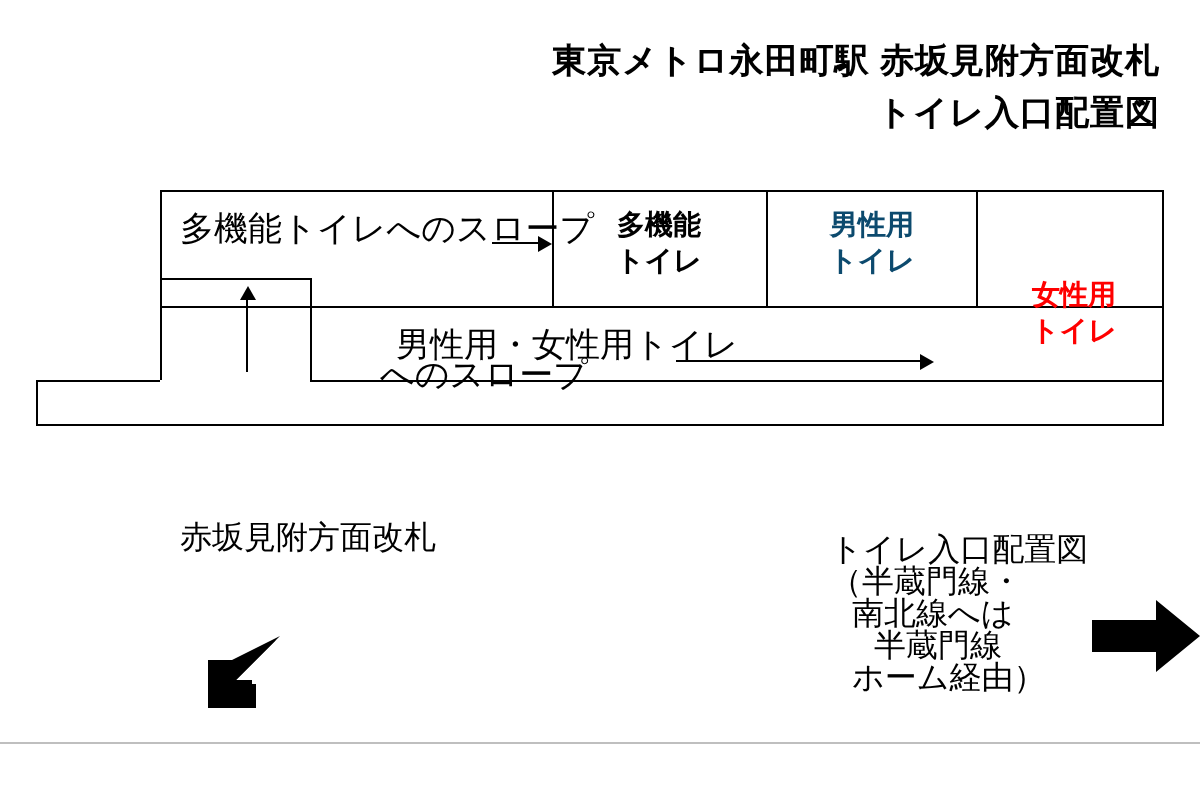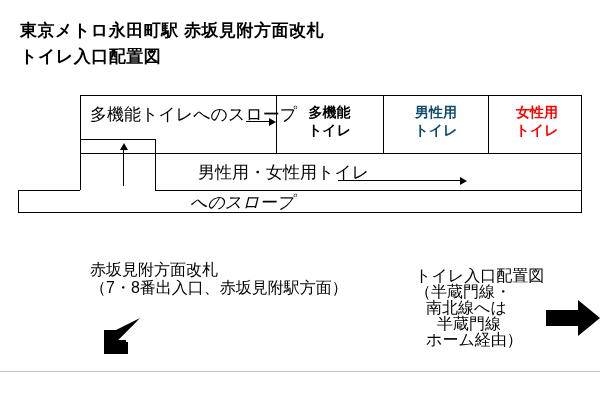--- a/index.html
+++ b/index.html
@@ -19,20 +19,21 @@
     width: 600px;
     height: 400px;
   }
   .abs { position: absolute; }
 
   
   #title-block {
     left: 20px;
     top: 18px;
     width: 560px;
+    text-align: right;
   }
   #title-block .line {
     font-size: 17px;
     font-weight: bold;
     line-height: 26px;
     letter-spacing: 0.5px;
     white-space: nowrap;
   }
 
   
@@ -50,21 +51,21 @@
 
   
   .room-label {
     position: absolute;
     text-align: center;
     font-size: 14px;
     font-weight: bold;
     line-height: 18px;
   }
   .room-label.blue { color: #0c4a6e; }
-  .room-label.red { color: #ff0000; }
+  .room-label.red { color: #ff0000; margin-top: 35px; }
 
   
   .caption {
     position: absolute;
     font-size: 17px;
     line-height: 15px;
     white-space: nowrap;
     color: #000;
   }
 
@@ -154,28 +155,27 @@
     </div>
 
     <div class="caption" style="left:72px; top:12px;">多機能トイレへのスロープ</div>
     <div class="arrow-line" style="left:228px; top:26px; width:25px; height:1px;"></div>
     <div class="arrow-head-r" style="left:251px; top:23px;"></div>
 
     <div class="arrow-line" style="left:105px; top:53px; width:1px; height:38px;"></div>
     <div class="arrow-head-u" style="left:102px; top:48px;"></div>
 
     <div class="caption" style="left:180px; top:70px;">男性用・女性用トイレ</div>
-    <div class="caption" style="left:172px; top:100px;font-style:italic;">へのスロープ</div>
+    <div class="caption" style="left:172px; top:85px;">へのスロープ</div>
     <div class="arrow-line" style="left:320px; top:85px; width:124px; height:1px;"></div>
     <div class="arrow-head-r" style="left:442px; top:82px;"></div>
   </div>
 
   <div class="dir-block" style="left:90px; top:262px;">
     <div class="dir-text">赤坂見附方面改札</div>
-    <div class="dir-text sub" style="margin-top:2px;">（7・8番出入口、赤坂見附駅方面）</div>
     <div class="big-arrow" style="left:4px; top:50px;">
       <svg width="52" height="52" viewBox="0 0 52 52" aria-hidden="true">
         <polygon points="46,6 22,30 34,30 34,42 10,42 10,18 22,18" fill="#000000" transform="rotate(0 26 26)"></polygon>
         <polygon points="44,8 24,28 32,28 32,40 12,40 12,20 20,20" fill="#000000"></polygon>
       </svg>
     </div>
   </div>
 
   <div class="dir-block" style="left:415px; top:268px;">
     <div class="dir-text">トイレ入口配置図</div>

